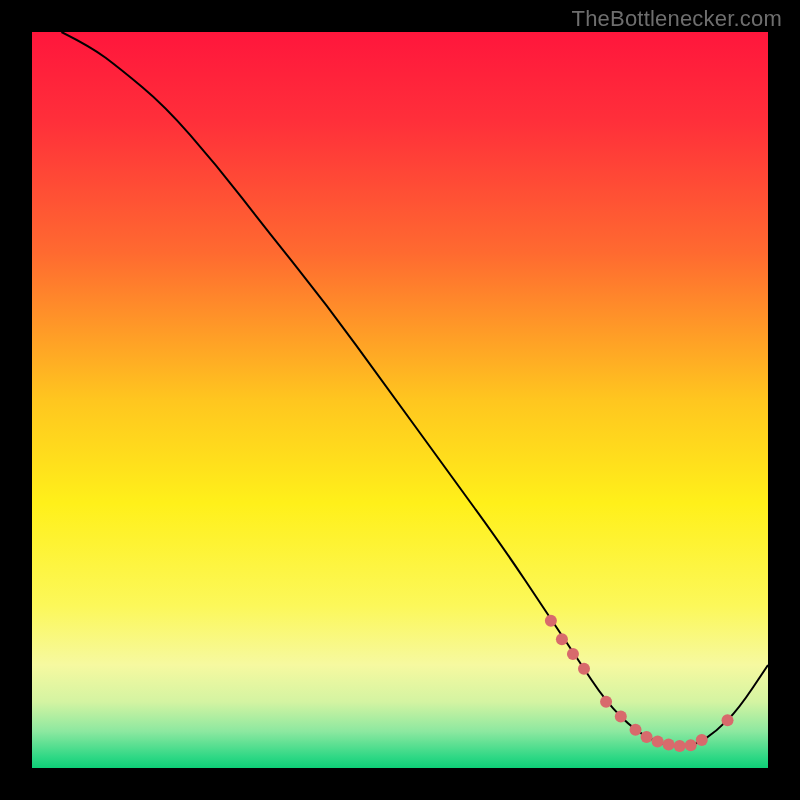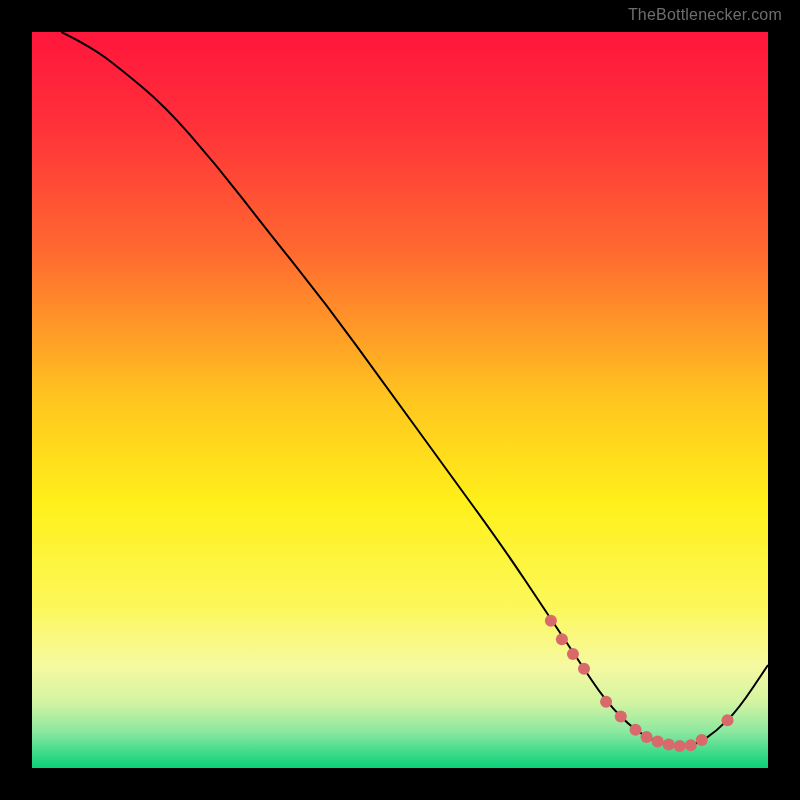--- a/index.html
+++ b/index.html
@@ -15,21 +15,21 @@
     position: relative;
     width: 800px;
     height: 800px;
     background: #000000;
   }
   .attribution {
     position: absolute;
     top: 6px;
     right: 18px;
     color: #6e6e6e;
-    font-size: 16px;
+    font-size: 22px;
     font-weight: 400;
     letter-spacing: 0.2px;
   }
   .plot-wrap {
     position: absolute;
     left: 32px;
     top: 32px;
     width: 736px;
     height: 736px;
   }

